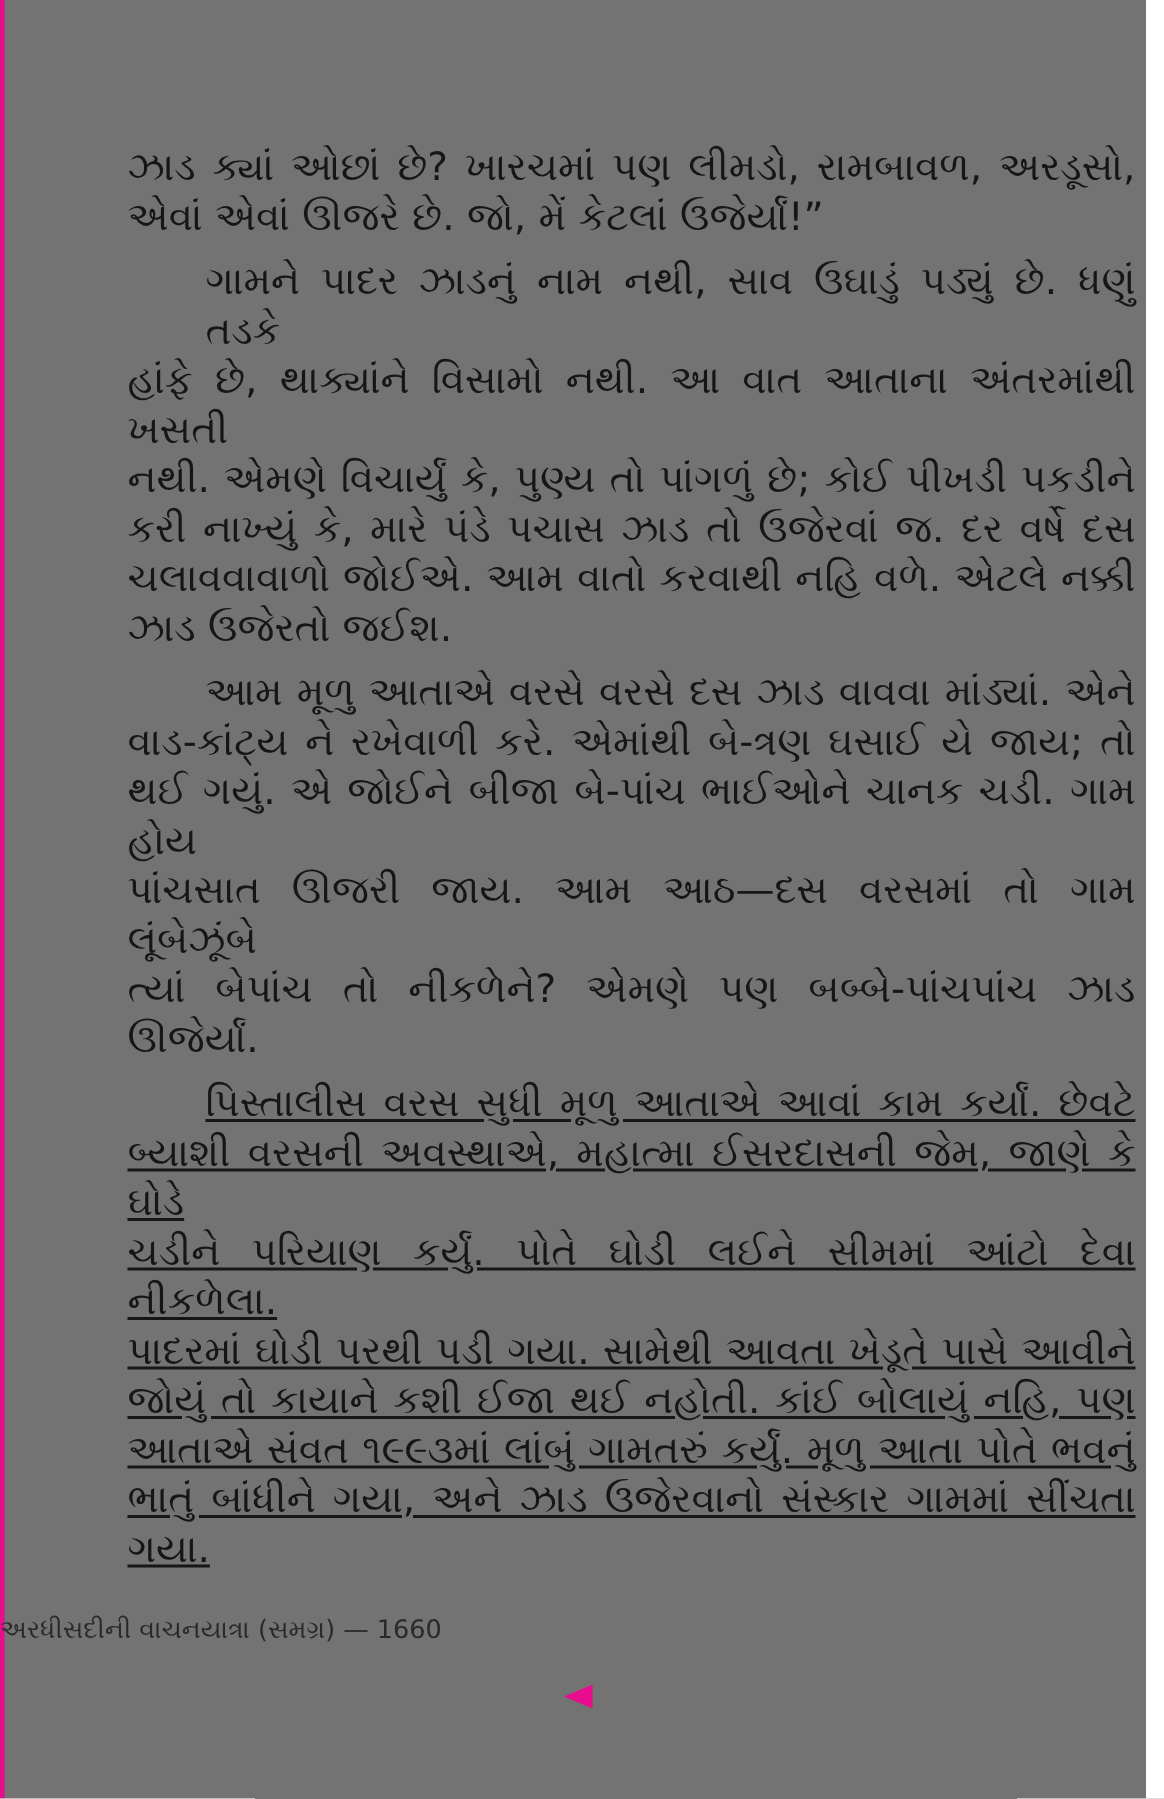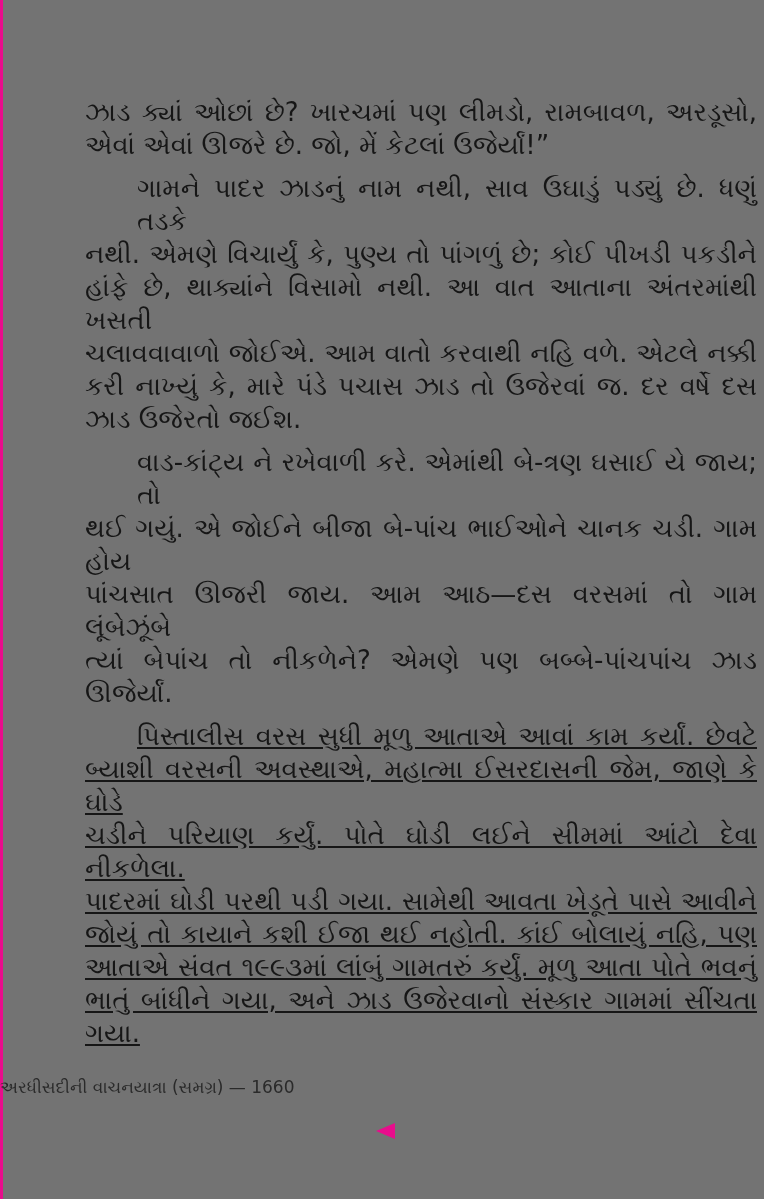--- a/index.html
+++ b/index.html
@@ -65,28 +65,29 @@
 
   <div class="text-block" style="color: rgb(22, 22, 22);">
 
     <div class="para">
       <div class="line">ઝાડ ક્યાં ઓછાં છે? ખારચમાં પણ લીમડો, રામબાવળ, અરડૂસો,</div>
       <div class="line last">એવાં એવાં ઊજરે છે. જો, મેં કેટલાં ઉજેર્યાં!”</div>
     </div>
 
     <div class="para indented">
       <div class="line">ગામને પાદર ઝાડનું નામ નથી, સાવ ઉઘાડું પડ્યું છે. ધણું તડકે</div>
+      <div class="line">હાંફે છે, થાક્યાંને વિસામો નથી. આ વાત આતાના અંતરમાંથી ખસતી</div>
       <div class="line">નથી. એમણે વિચાર્યું કે, પુણ્ય તો પાંગળું છે; કોઈ પીખડી પકડીને</div>
-      <div class="line">હાંફે છે, થાક્યાંને વિસામો નથી. આ વાત આતાના અંતરમાંથી ખસતી</div>
+      <div class="line">કરી નાખ્યું કે, મારે પંડે પચાસ ઝાડ તો ઉજેરવાં જ. દર વર્ષે દસ</div>
       <div class="line">ચલાવવાવાળો જોઈએ. આમ વાતો કરવાથી નહિ વળે. એટલે નક્કી</div>
-      <div class="line">કરી નાખ્યું કે, મારે પંડે પચાસ ઝાડ તો ઉજેરવાં જ. દર વર્ષે દસ</div>
       <div class="line last">ઝાડ ઉજેરતો જઈશ.</div>
     </div>
 
     <div class="para indented">
+      <div class="line">આમ મૂળુ આતાએ વરસે વરસે દસ ઝાડ વાવવા માંડ્યાં. એને</div>
       <div class="line">વાડ-કાંટ્ય ને રખેવાળી કરે. એમાંથી બે-ત્રણ ઘસાઈ યે જાય; તો</div>
       <div class="line">થઈ ગયું. એ જોઈને બીજા બે-પાંચ ભાઈઓને ચાનક ચડી. ગામ હોય</div>
       <div class="line">પાંચસાત ઊજરી જાય. આમ આઠ—દસ વરસમાં તો ગામ લૂંબેઝૂંબે</div>
       <div class="line last">ત્યાં બેપાંચ તો નીકળેને? એમણે પણ બબ્બે-પાંચપાંચ ઝાડ ઊજેર્યાં.</div>
     </div>
 
     <div class="para indented">
       <div class="line">પિસ્તાલીસ વરસ સુધી મૂળુ આતાએ આવાં કામ કર્યાં. છેવટે</div>
       <div class="line">બ્યાશી વરસની અવસ્થાએ, મહાત્મા ઈસરદાસની જેમ, જાણે કે ઘોડે</div>
       <div class="line">ચડીને પરિયાણ કર્યું. પોતે ઘોડી લઈને સીમમાં આંટો દેવા નીકળેલા.</div>

